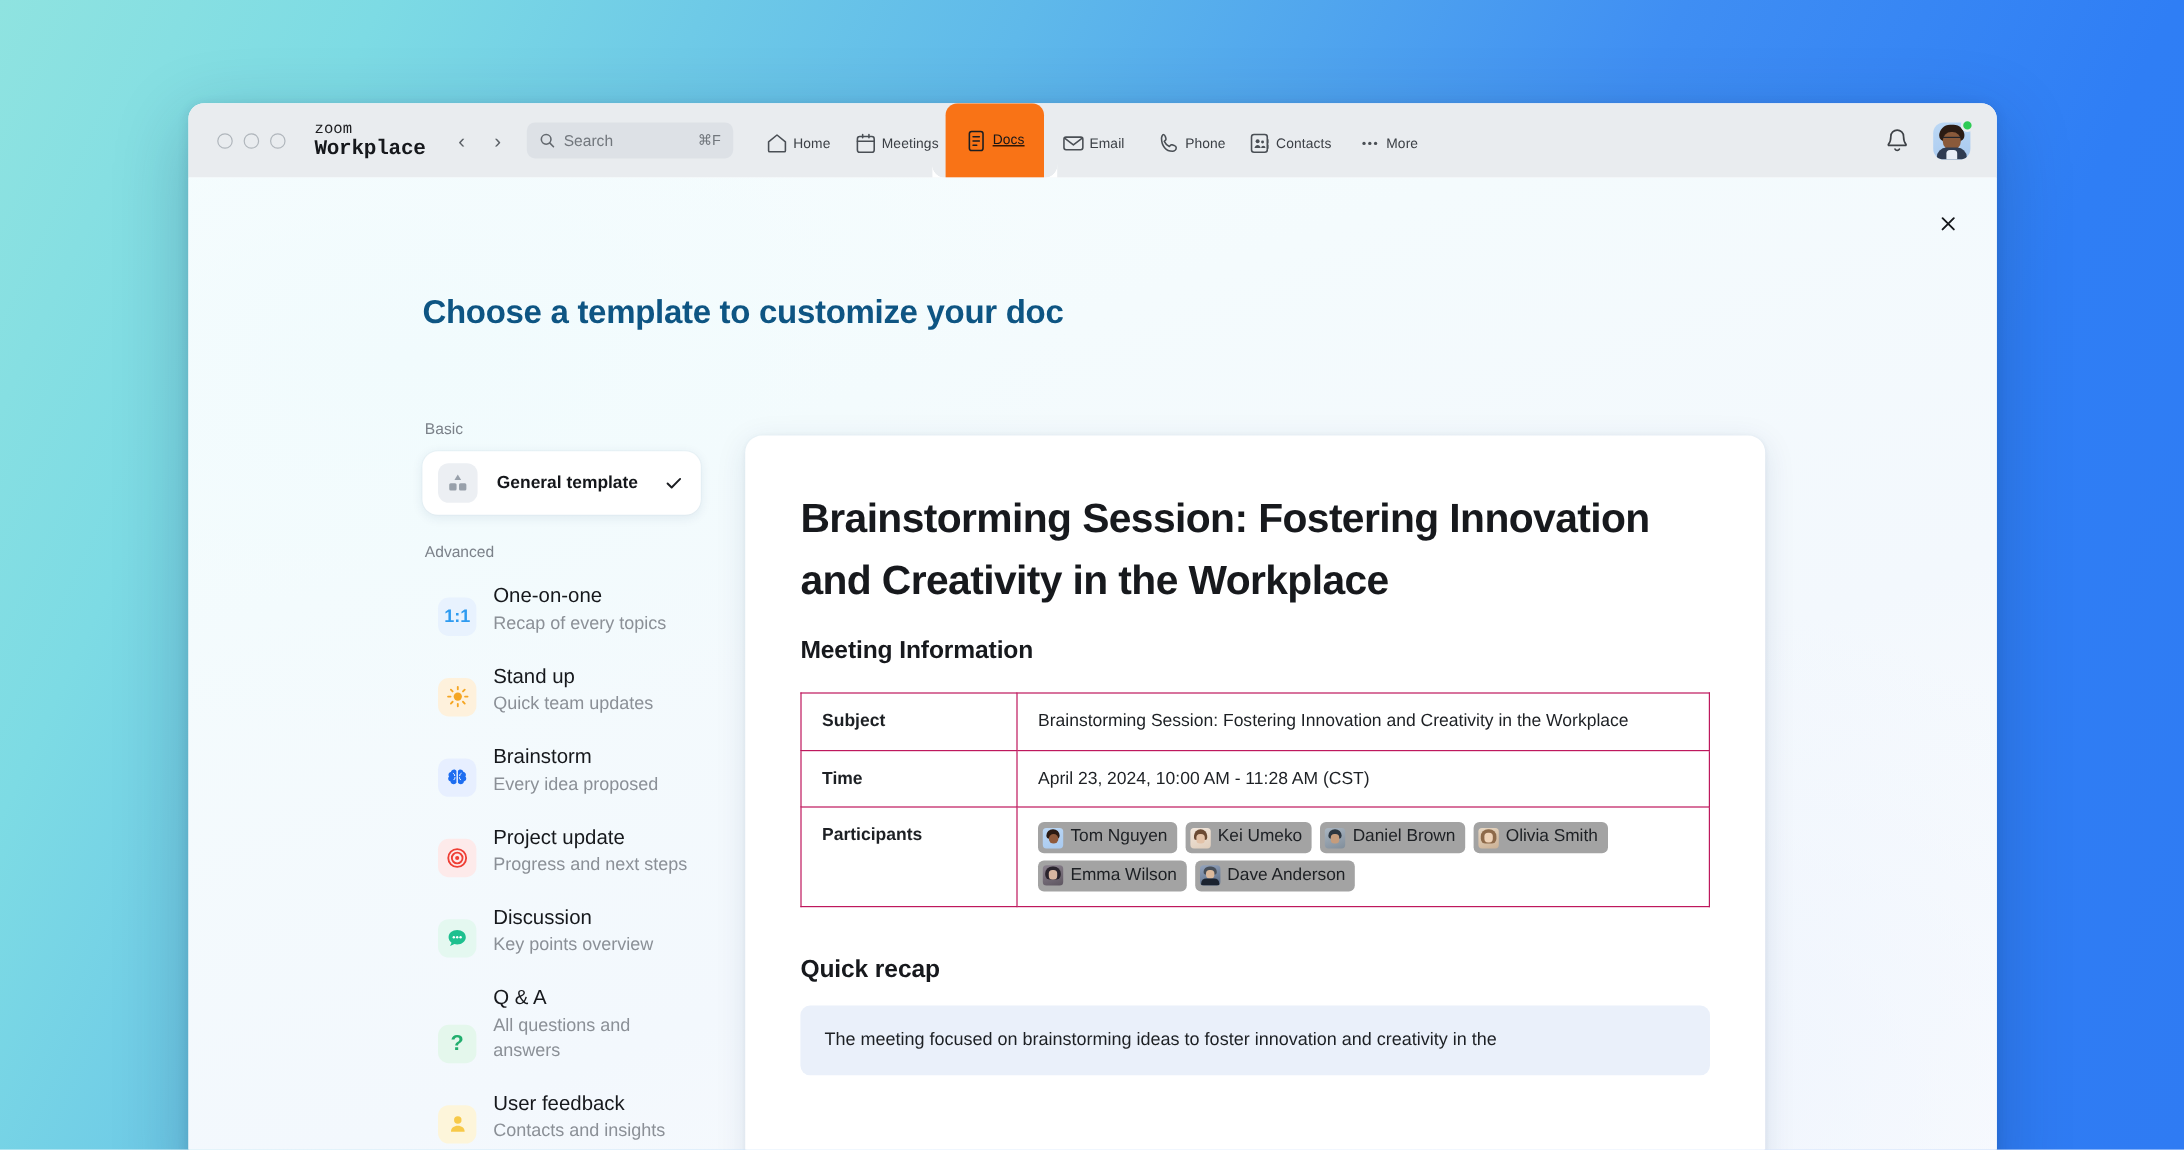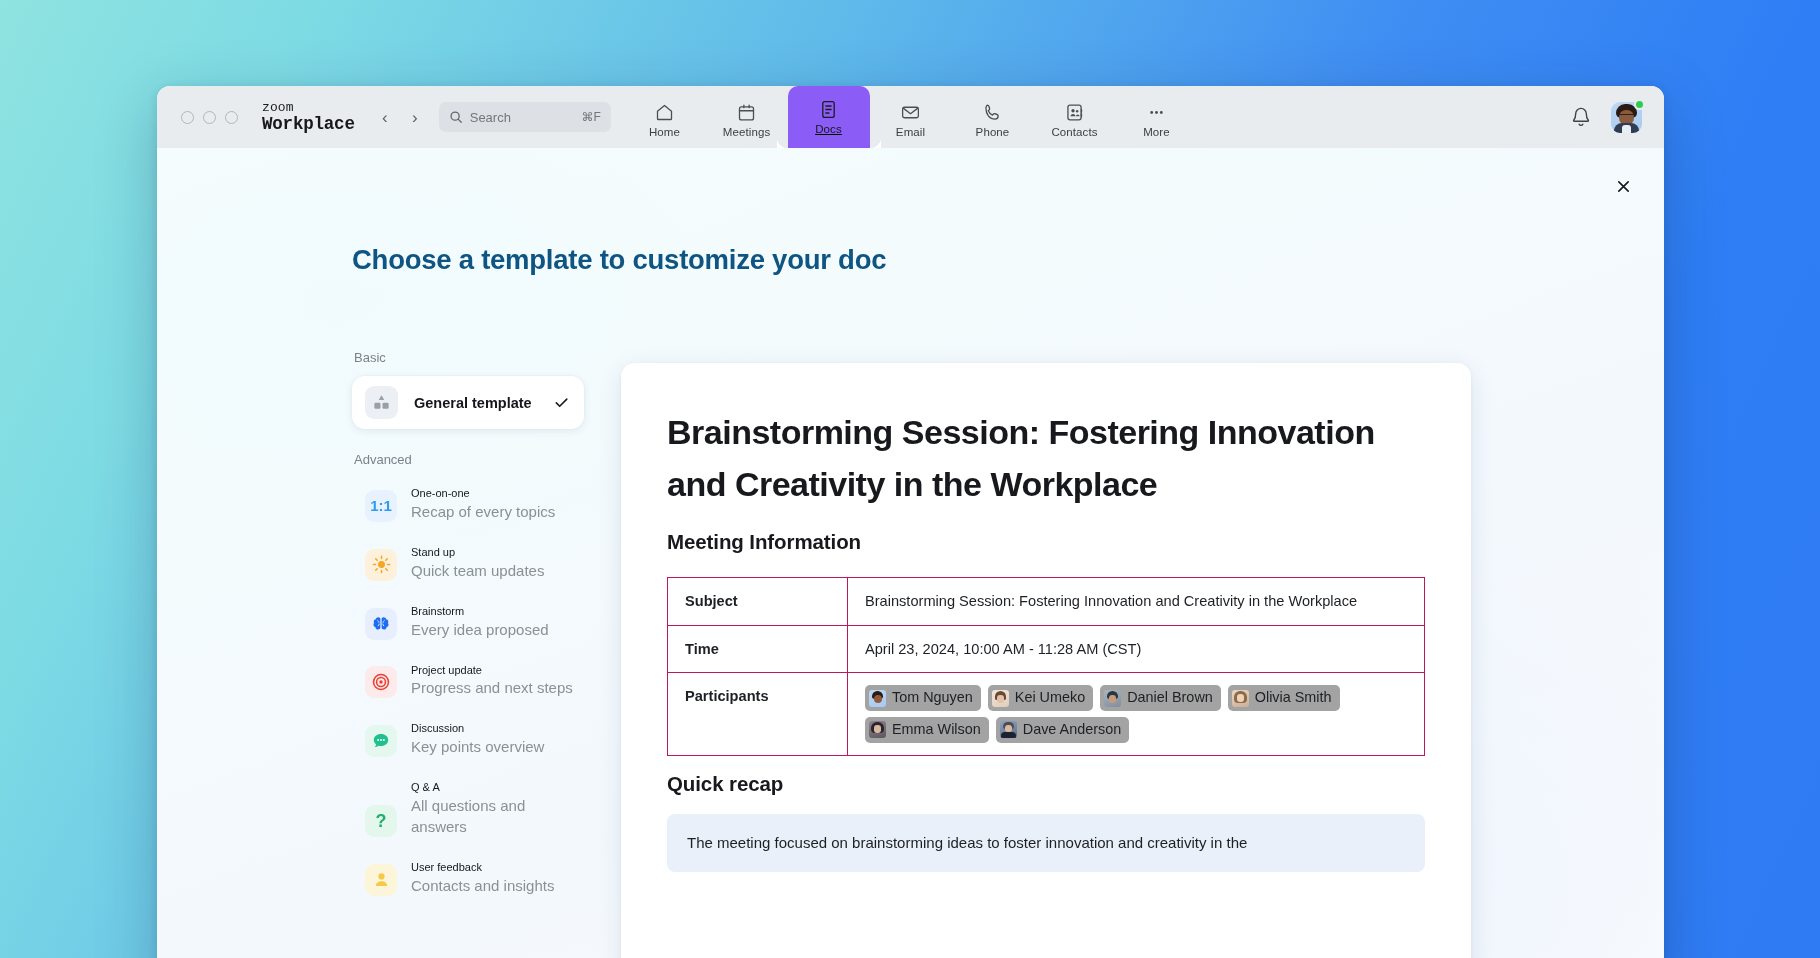--- a/index.html
+++ b/index.html
@@ -53,27 +53,27 @@
   #search-box .s-ico { width: 14px; height: 14px; flex: none; color: #63686e; }
   #search-box .s-ph { font-size: 13px; color: #72777d; flex: 1; }
   #search-box .s-kbd { font-size: 12px; color: #72777d; }
 
   
   #tabs {
     position: absolute; left: 50%; transform: translateX(-50%);
     bottom: 0; display: flex; align-items: flex-end; height: 62px;
   }
   .tab {
-    width: 82px; height: 57px; display: flex; flex-direction: column;
+    width: 82px; height: 57px; display: flex; flex-direction: row;
     align-items: center; justify-content: center; gap: 3px;
     cursor: pointer; border-radius: 10px 10px 0 0; position: relative;
   }
   .tab .t-ico { width: 21px; height: 21px; color: #4a4f55; display:block; }
   .tab .t-lbl { font-size: 11.5px; color: #3c4046; letter-spacing: .1px; }
-  .tab.active { background: #8b5cf6; height: 62px; text-decoration: underline; }
+  .tab.active { background: #f97316; height: 62px; text-decoration: underline; }
   .tab.active .t-ico { color: #1b1d21; }
   .tab.active .t-lbl { color: #15171a; font-weight: 400; }
   
   .tab.active::before, .tab.active::after {
     content: ""; position: absolute; bottom: 0; width: 11px; height: 11px;
     background: radial-gradient(circle at 0 0, rgba(0,0,0,0) 11px, #ffffff 11.5px);
   }
   .tab.active::before { left: -11px; transform: scaleX(-1); }
   .tab.active::after  { right: -11px; }
 
@@ -147,21 +147,21 @@
     display: flex; align-items: flex-end; gap: 14px;
     padding: 8px 10px 8px 12px; margin-left: 1px;
     border-radius: 11px; cursor: pointer; margin-bottom: 7px;
   }
   .tpl-item .ti-ico {
     width: 32px; height: 32px; border-radius: 9px; flex: none;
     display: flex; align-items: center; justify-content: center;
     font-size: 15px; font-weight: 700;
   }
   .tpl-item .ti-txt { min-width: 0; }
-  .tpl-item .ti-name { font-size: 11px; color: #16181c; line-height: 1.35; }
+  .tpl-item .ti-name { font-size: 17px; color: #16181c; line-height: 1.35; }
   .tpl-item .ti-desc { font-size: 15px; color: #8b9097; line-height: 1.4; }
 
   
   #doc-card {
     position: absolute; left: 464px; top: 215px;
     width: 850px; height: 680px;
     background: #fff; border-radius: 14px;
     box-shadow: 0 6px 26px rgba(22,52,94,.10), 0 1px 4px rgba(22,52,94,.06);
     padding: 44px 46px 0 46px;
     overflow: hidden;
@@ -183,21 +183,21 @@
     font-size: 14.6px; color: #1d2024; vertical-align: top; line-height: 1.54;
   }
   #meeting-table td.k { width: 180px; font-weight: 700; }
   .chips { display: flex; flex-wrap: wrap; gap: 6px 7px; }
   .chip {
     display: inline-flex; align-items: center; gap: 6px;
     background: #a3a3a3; border-radius: 5px; padding: 2px 8px 2px 4px;
     font-size: 14.4px; color: #1d2024; line-height: 1.5;
   }
   .chip .av { width: 17px; height: 17px; border-radius: 3px; flex: none; display:block;}
-  #quick-recap-h { margin-top: 16px; }
+  #quick-recap-h { margin-top: 40px; }
   #recap-box {
     margin-top: 18px; background: #eaf0fa; border-radius: 8px;
     padding: 17px 20px; font-size: 15px; color: #1d2024; line-height: 1.62;
   }
 </style>
 </head>
 <body>
 
 <div id="app-window">
 

